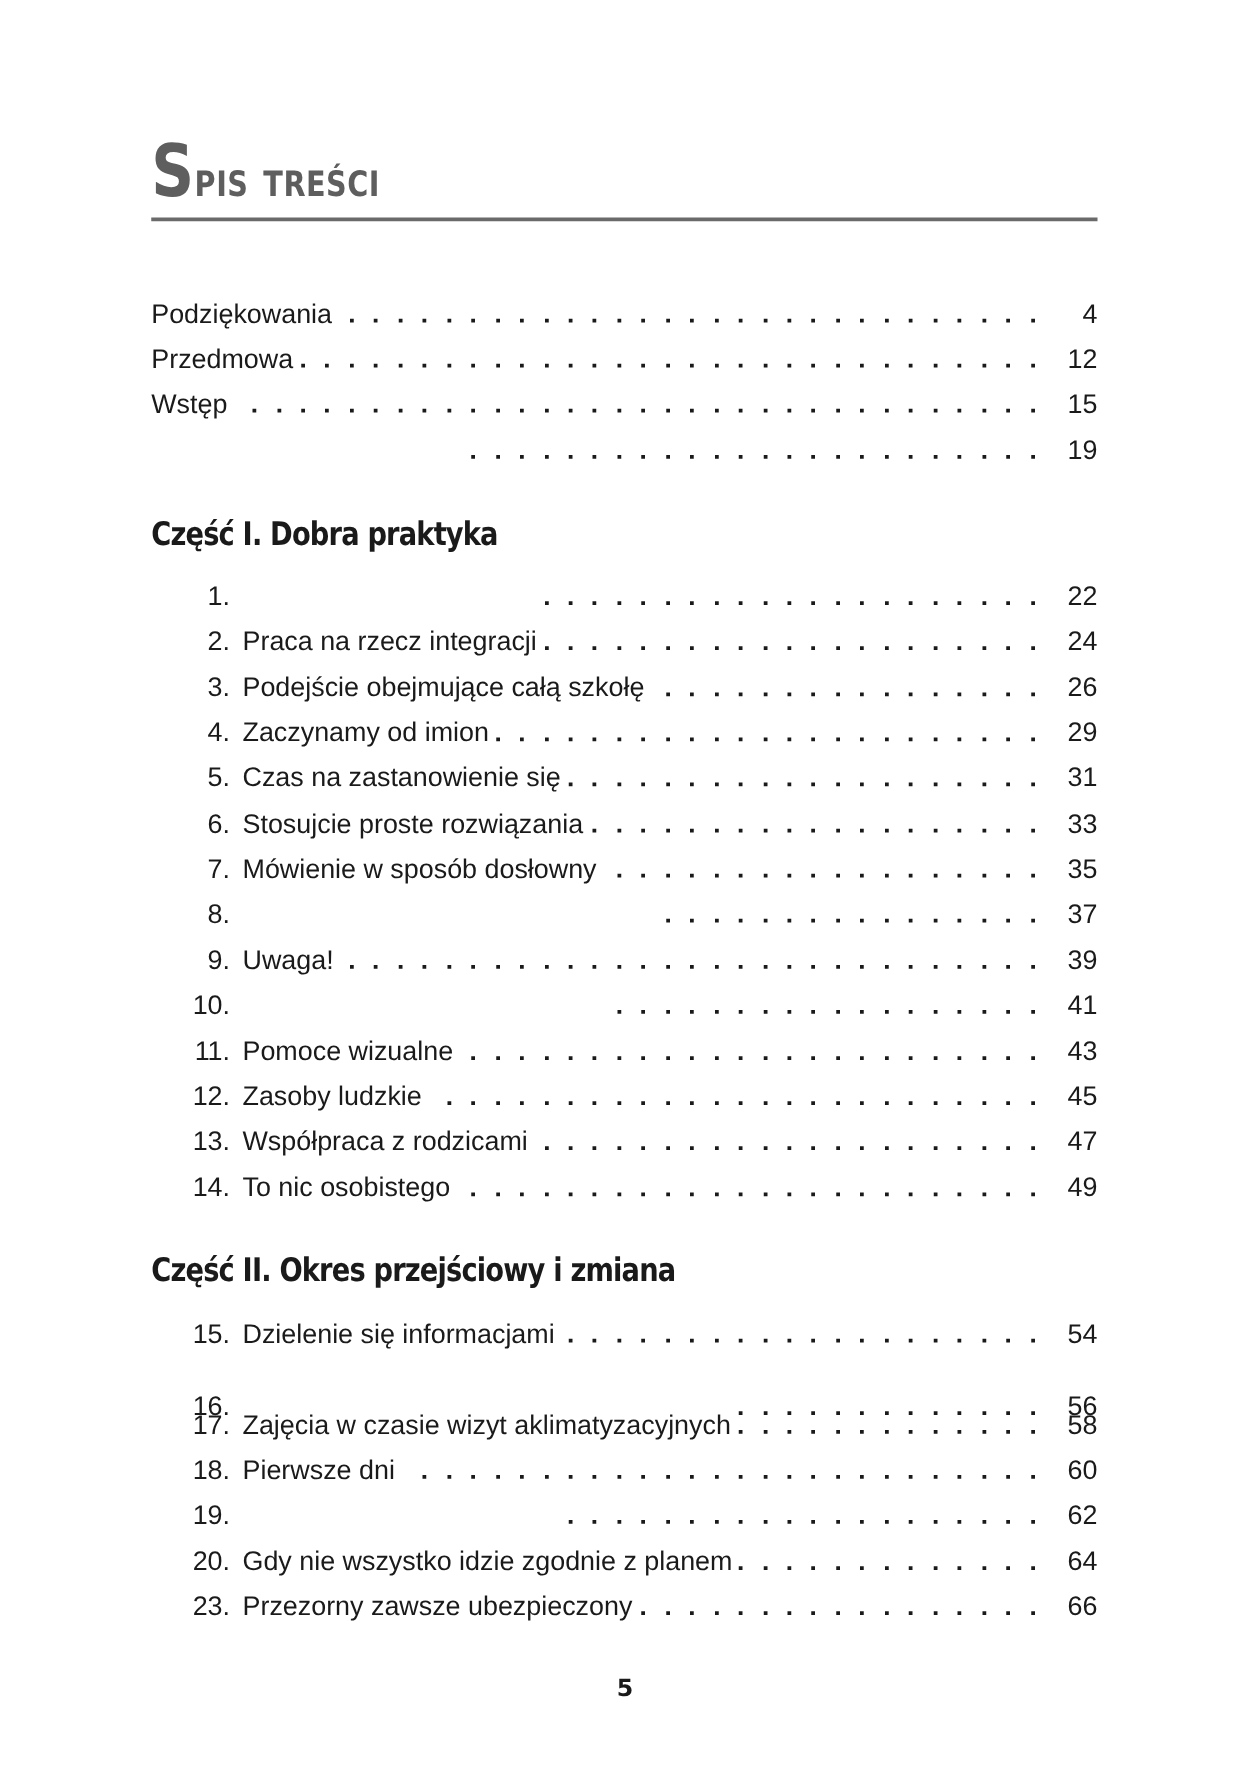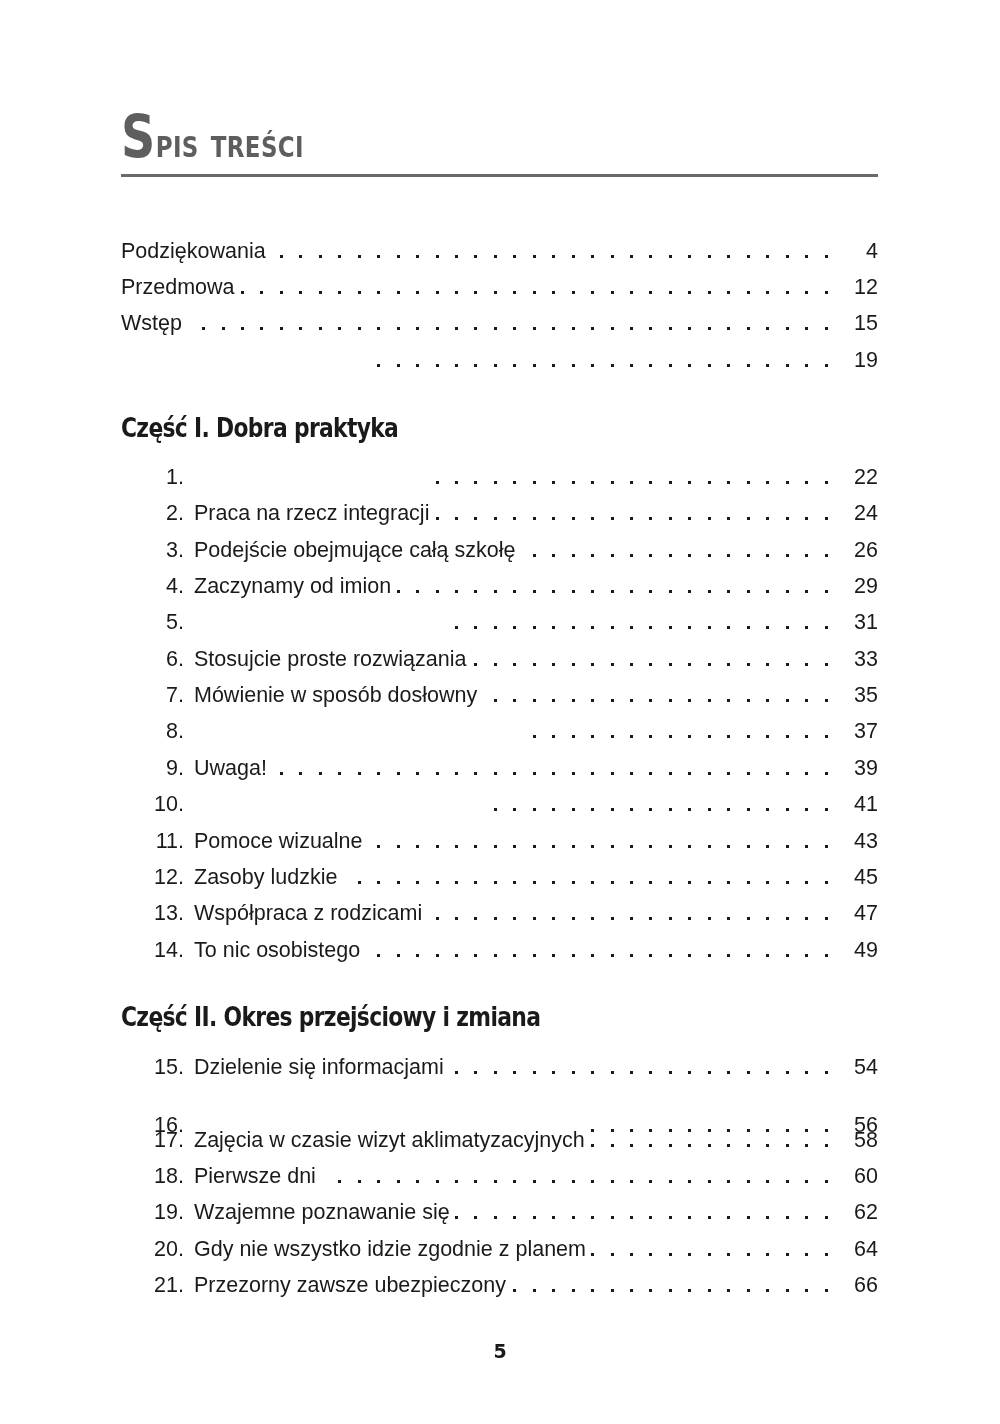--- a/index.html
+++ b/index.html
@@ -368,20 +368,21 @@
         <span style="left: 353.4px;"></span>
         <span style="left: 333.95px;"></span>
         <span style="left: 314.5px;"></span>
         <span style="left: 295.05px;"></span>
         <span style="left: 275.6px;"></span>
       </div>
       <span class="page">29</span>
     </div>
     <div class="toc-row numbered" style="top: 607.4px;">
       <span class="num">5.</span>
+      <span class="label">Czas na zastanowienie się</span>
       <div class="leader">
         <span style="left: 703.5px;"></span>
         <span style="left: 684.05px;"></span>
         <span style="left: 664.6px;"></span>
         <span style="left: 645.15px;"></span>
         <span style="left: 625.7px;"></span>
         <span style="left: 606.25px;"></span>
         <span style="left: 586.8px;"></span>
         <span style="left: 567.35px;"></span>
         <span style="left: 547.9px;"></span>
@@ -761,21 +762,20 @@
         <span style="left: 295.05px;"></span>
         <span style="left: 275.6px;"></span>
         <span style="left: 256.15px;"></span>
         <span style="left: 236.7px;"></span>
         <span style="left: 217.25px;"></span>
       </div>
       <span class="page">60</span>
     </div>
     <div class="toc-row numbered" style="top: 1197.2px;">
       <span class="num">19.</span>
-      <span class="label">Wzajemne poznawanie się</span>
       <div class="leader">
         <span style="left: 703.5px;"></span>
         <span style="left: 684.05px;"></span>
         <span style="left: 664.6px;"></span>
         <span style="left: 645.15px;"></span>
         <span style="left: 625.7px;"></span>
         <span style="left: 606.25px;"></span>
         <span style="left: 586.8px;"></span>
         <span style="left: 567.35px;"></span>
         <span style="left: 547.9px;"></span>
@@ -807,21 +807,21 @@
         <span style="left: 567.35px;"></span>
         <span style="left: 547.9px;"></span>
         <span style="left: 528.45px;"></span>
         <span style="left: 509px;"></span>
         <span style="left: 489.55px;"></span>
         <span style="left: 470.1px;"></span>
       </div>
       <span class="page">64</span>
     </div>
     <div class="toc-row numbered" style="top: 1269.8px;">
-      <span class="num">21.</span>
+      <span class="num">23.</span>
       <span class="label">Przezorny zawsze ubezpieczony</span>
       <div class="leader">
         <span style="left: 703.5px;"></span>
         <span style="left: 684.05px;"></span>
         <span style="left: 664.6px;"></span>
         <span style="left: 645.15px;"></span>
         <span style="left: 625.7px;"></span>
         <span style="left: 606.25px;"></span>
         <span style="left: 586.8px;"></span>
         <span style="left: 567.35px;"></span>

